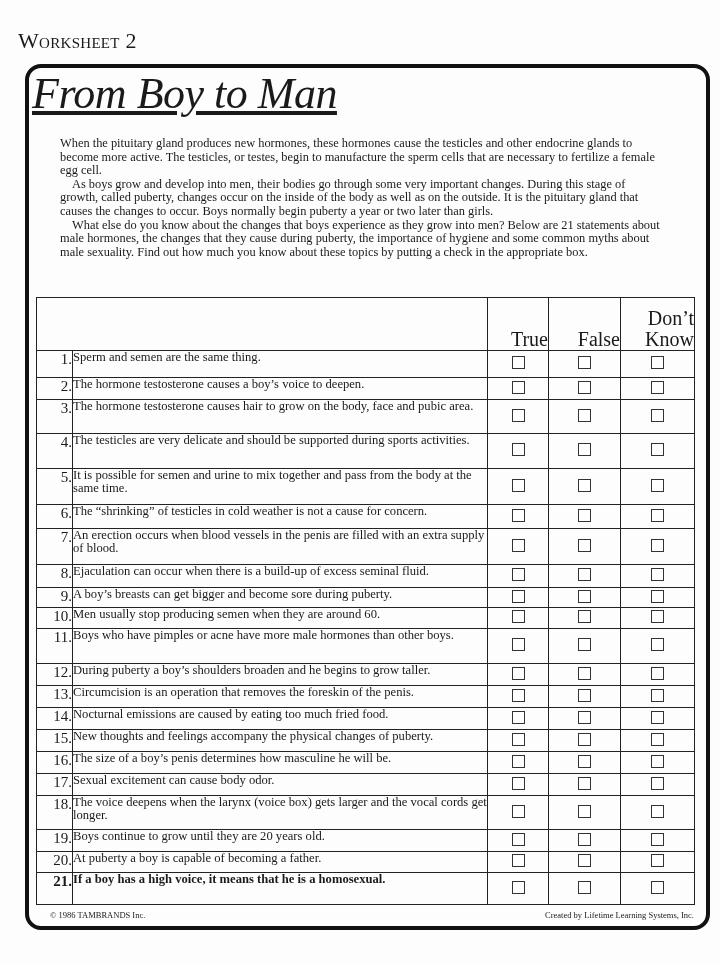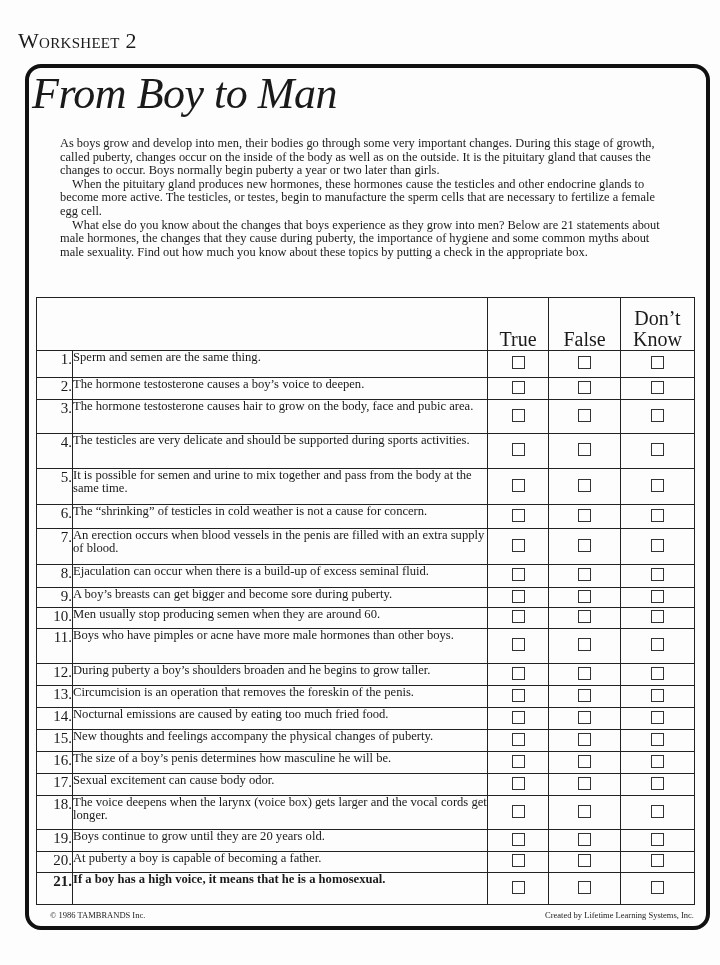--- a/index.html
+++ b/index.html
@@ -11,49 +11,50 @@
     position: absolute; left: 18px; top: 30px; font-size: 22px; letter-spacing: 0.3px;
     font-variant: small-caps; line-height: 1;
   }
   .frame {
     position: absolute; left: 25px; top: 64px; width: 677px; height: 858px;
     border: 4px solid #111; border-radius: 16px;
   }
   .title {
     position: absolute; left: 32px; top: 72px; font-style: italic; font-size: 44px; line-height: 1;
     letter-spacing: -0.5px;
+    text-decoration: underline;
   }
   .intro {
     position: absolute; left: 60px; top: 137px; width: 600px; font-size: 12.4px; line-height: 13.6px;
   }
   .intro p { margin: 0; text-indent: 0; }
   .intro p + p { text-indent: 12px; }
   table.quiz {
     position: absolute; left: 36px; top: 297px; width: 658px; border-collapse: collapse;
     table-layout: fixed;
   }
   table.quiz td, table.quiz th { border: 1.6px solid #222; padding: 0; }
-  th.hdr { height: 52px; font-weight: normal; font-size: 20px; line-height: 21px; vertical-align: bottom; padding-bottom: 4px; }
+  th.hdr { height: 52px; font-weight: normal; font-size: 20px; line-height: 21px; vertical-align: bottom; padding-bottom: 4px; text-align: right; }
   td.num { width: 35px; text-align: right; font-size: 15px; padding-right: 3px; vertical-align: top; padding-top: 2px; }
   td.stmt { font-size: 12.6px; line-height: 12.5px; padding: 4px 4px 3px 5px; vertical-align: top; }
   td.box { text-align: center; vertical-align: middle; }
   .chk { display: inline-block; width: 13px; height: 13px; border: 1.5px solid #333; box-sizing: border-box; background: #fff; }
   .footer-left { position: absolute; left: 50px; top: 910px; font-size: 8.5px; }
   .footer-right { position: absolute; right: 26px; top: 910px; font-size: 8.5px; }
 </style>
 </head>
 <body>
 
 <div class="ws-label">Worksheet 2</div>
 <div class="frame"></div>
 <div class="title">From Boy to Man</div>
 
 <div class="intro">
+  <p>When the pituitary gland produces new hormones, these hormones cause the testicles and other endocrine glands to become more active. The testicles, or testes, begin to manufacture the sperm cells that are necessary to fertilize a female egg cell.</p>
   <p>As boys grow and develop into men, their bodies go through some very important changes. During this stage of growth, called puberty, changes occur on the inside of the body as well as on the outside. It is the pituitary gland that causes the changes to occur. Boys normally begin puberty a year or two later than girls.</p>
-  <p>When the pituitary gland produces new hormones, these hormones cause the testicles and other endocrine glands to become more active. The testicles, or testes, begin to manufacture the sperm cells that are necessary to fertilize a female egg cell.</p>
   <p>What else do you know about the changes that boys experience as they grow into men? Below are 21 statements about male hormones, the changes that they cause during puberty, the importance of hygiene and some common myths about male sexuality. Find out how much you know about these topics by putting a check in the appropriate box.</p>
 </div>
 
 <table class="quiz">
   <colgroup>
     <col style="width:36px">
       <col style="width:415px">
       <col style="width:61px">
       <col style="width:72px">
       <col style="width:74px">

